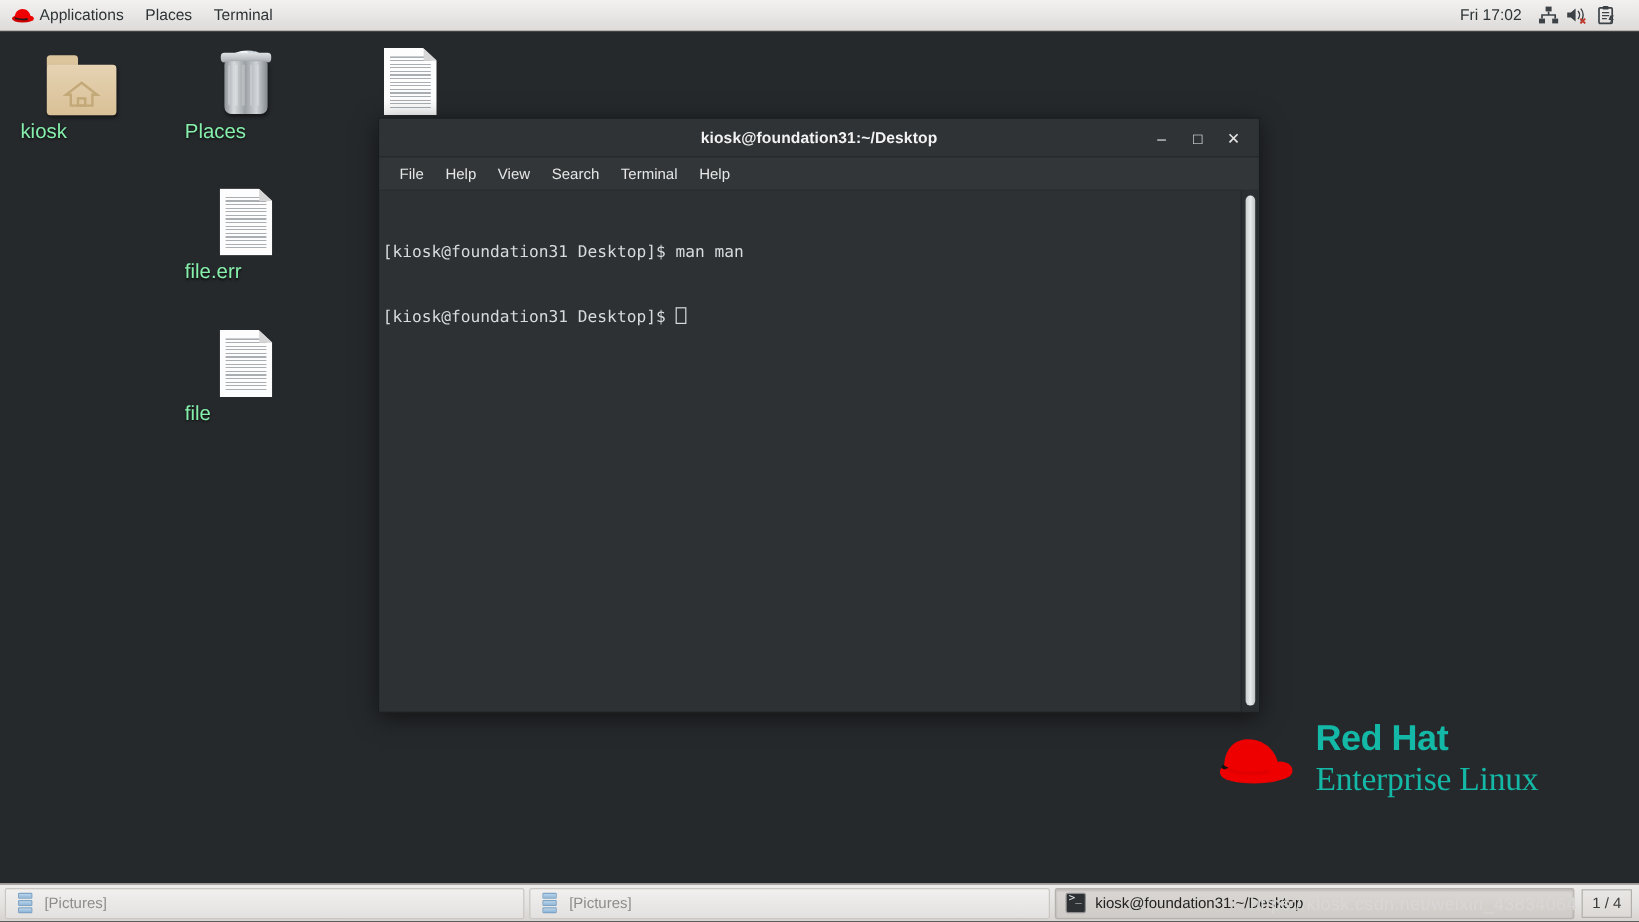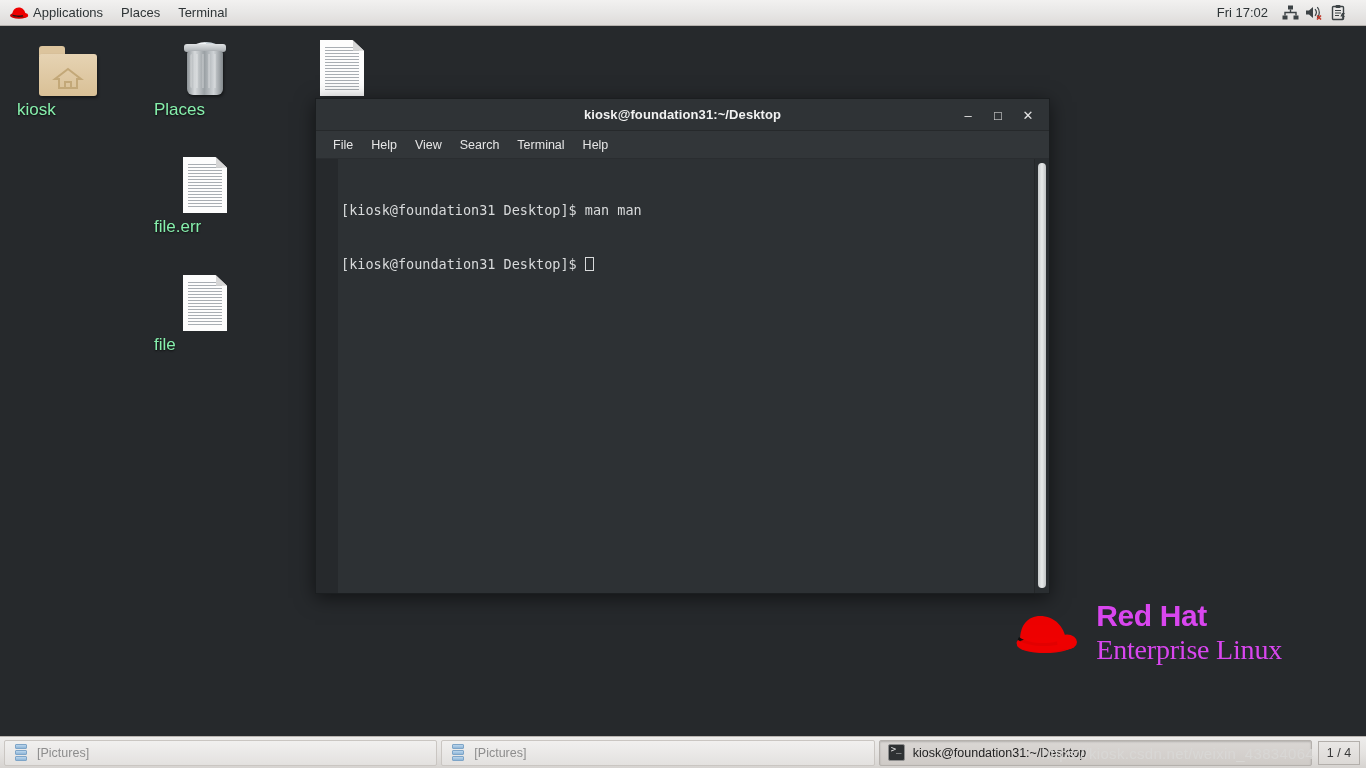--- a/index.html
+++ b/index.html
@@ -96,21 +96,21 @@
     background:radial-gradient(circle at 30% 60%, #f1f5f8 0 40%, #cdd6dc 41% 100%);
     border-radius:50% 50% 30% 40%;
   }
 
   
   #rhel-logo{
     position:absolute; right:84px; bottom:72px;
     display:flex; align-items:center; gap:16px;
   }
   #rhel-logo .hat{ width:66px; height:46px; position:relative; }
-  #rhel-logo .txt{ color:#d946ef; line-height:1; }
+  #rhel-logo .txt{ color:#14b8a6; line-height:1; }
   #rhel-logo .txt .l1{ font-size:30px; font-weight:bold; letter-spacing:-.4px; }
   #rhel-logo .txt .l2{ font-size:28px; font-weight:400; letter-spacing:-.2px; margin-top:5px;font-family:Liberation Serif, serif; }
 
   
   #terminal-window{
     position:absolute; left:315px; top:98px; width:735px; height:496px;
     box-shadow:0 4px 18px rgba(0,0,0,.55);
     border:1px solid #1b1e20;
   }
   #term-titlebar{
@@ -128,21 +128,21 @@
     color:#e4e4e4; font-size:13px; cursor:default;
   }
   #term-menubar{
     height:28px; background:#323639; display:flex; align-items:center;
     padding-left:8px; border-bottom:1px solid #2a2d30;
   }
   .tmenu{
     color:#e6e6e6; font-size:12.5px; padding:3px 9px; cursor:default; border-radius:2px;
   }
   #term-body{
-    position:relative; height:434px; background:#2d3134; display:flex;margin-left:22px;
+    position:relative; height:434px; background:#2d3134; display:flex;
   }
   #term-screen{
     flex:1; padding:6px 4px 4px 3px;
     font-family:"DejaVu Sans Mono","Liberation Mono",monospace;
     font-size:13.5px; line-height:18px; color:#d8dadb;
     white-space:pre; overflow:hidden;
   }
   #term-screen .line{ height:18px; }
   .cursor{
     display:inline-block; width:9px; height:14px;

